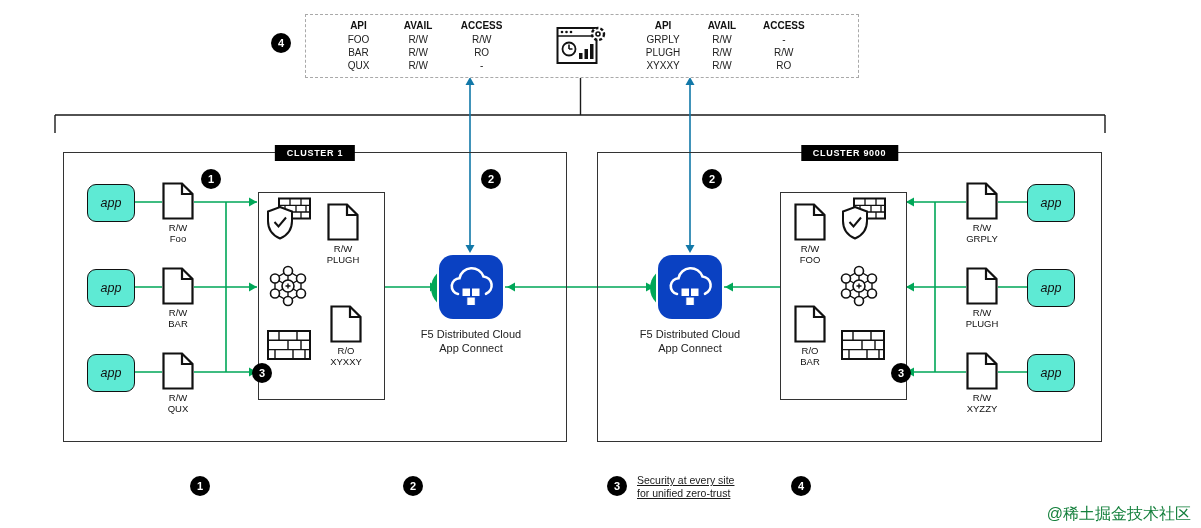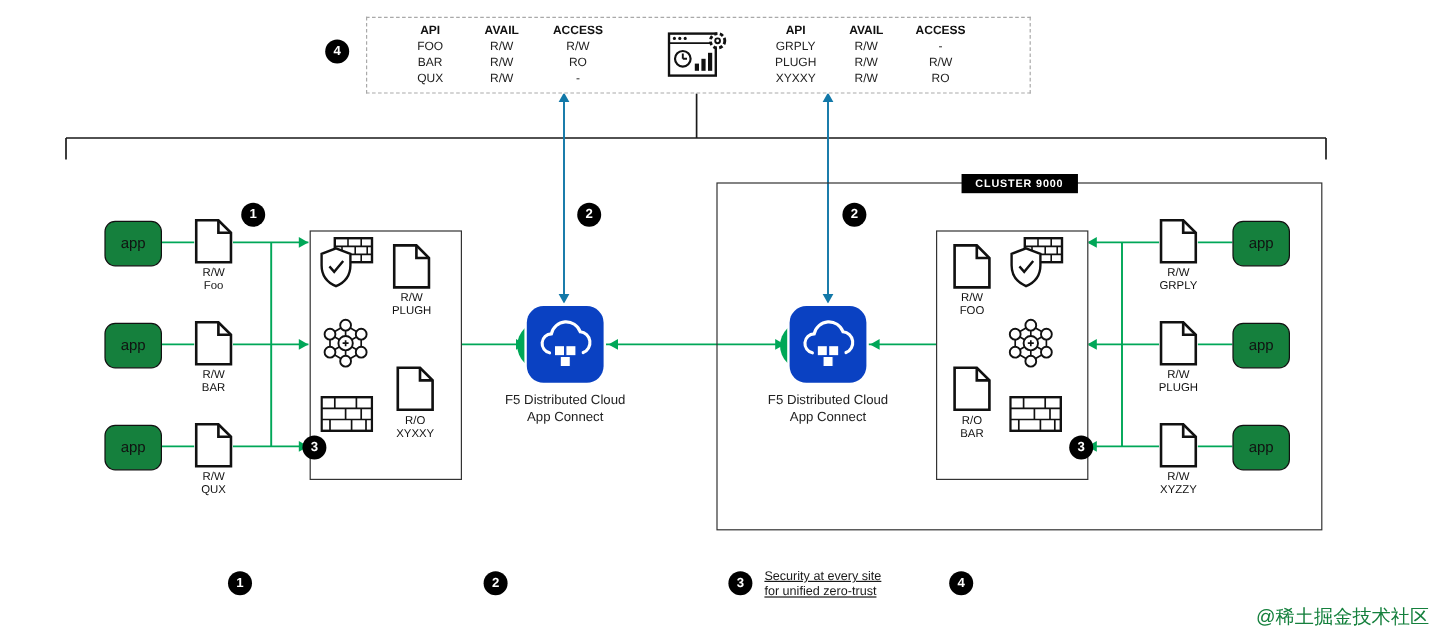--- a/index.html
+++ b/index.html
@@ -23,22 +23,22 @@
 
   
   .cluster{position:absolute;border:1.2px solid #333;background:transparent;z-index:2;}
   .cluster-label{position:absolute;left:50%;top:-8px;transform:translateX(-50%);
                  background:#000;color:#fff;font-size:9px;font-weight:700;letter-spacing:0.7px;
                  padding:3px 12px;white-space:nowrap;z-index:4;}
 
   .inner-box{position:absolute;border:1px solid #333;background:#fff;z-index:2;}
 
   .app-box{position:absolute;width:46px;height:36px;border:1.7px solid #111;border-radius:9px;
-           background:#15803d;display:flex;align-items:center;justify-content:center;
-           font-size:12.5px;color:#111;z-index:3;}
+           background:#5eead4;display:flex;align-items:center;justify-content:center;
+           font-size:12.5px;color:#111;z-index:3;font-style:italic;}
 
   .icon{position:absolute;z-index:3;background:#fff;}
   .doc-label{position:absolute;width:64px;text-align:center;font-size:9.5px;line-height:1.2;color:#111;z-index:3;}
 
   
   .f5{position:absolute;width:64px;height:64px;z-index:4;}
   .f5-ring{position:absolute;left:-8px;top:13px;width:40px;height:40px;border-radius:50%;background:#00a758;}
   .f5-square{position:absolute;left:0;top:0;width:64px;height:64px;background:#0a41c2;border-radius:14px;
              display:flex;align-items:center;justify-content:center;box-shadow:0 0 0 2px #fff;}
   .f5-label{position:absolute;width:162px;text-align:center;font-size:11px;line-height:1.3;color:#222;z-index:3;}
@@ -159,20 +159,23 @@
         <td>R/W</td>
       </tr>
       <tr>
         <td>XYXXY</td>
         <td>R/W</td>
         <td>RO</td>
       </tr>
     </tbody>
   </table>
 
+  <div class="cluster" style="left:63px;top:152px;width:502px;height:288px;">
+    <div class="cluster-label">CLUSTER 1</div>
+  </div>
 
   <div class="app-box" style="left:87px;top:184px;">app</div>
   <div class="app-box" style="left:87px;top:269px;">app</div>
   <div class="app-box" style="left:87px;top:354px;">app</div>
 
   <div class="icon" style="left:162px;top:182px;">
     <svg width="32" height="38" viewBox="0 0 32 38">
         <path d="M1.5 1.5 H20 L30.5 12 V36.5 H1.5 Z" fill="#fff" stroke="#111" stroke-width="2.2"></path>
         <path d="M20 1.5 V12 H30.5" fill="none" stroke="#111" stroke-width="2.2"></path>
       </svg>

